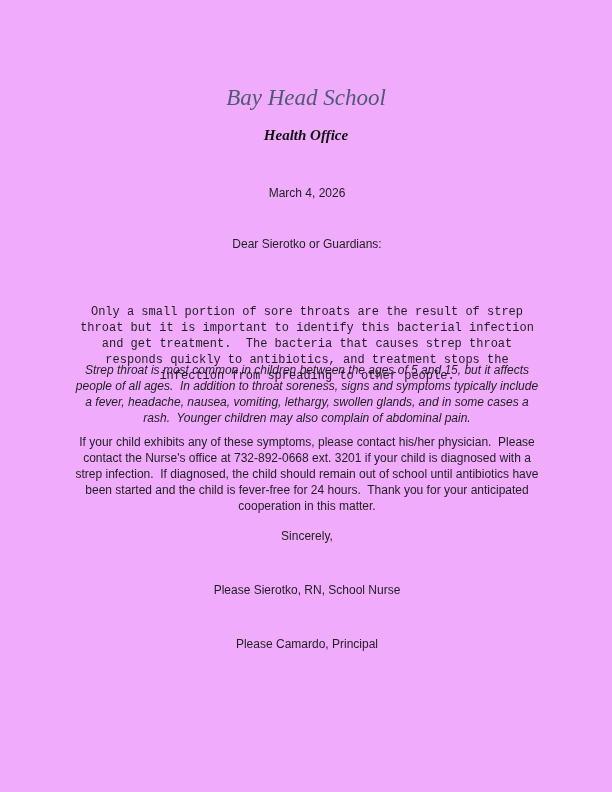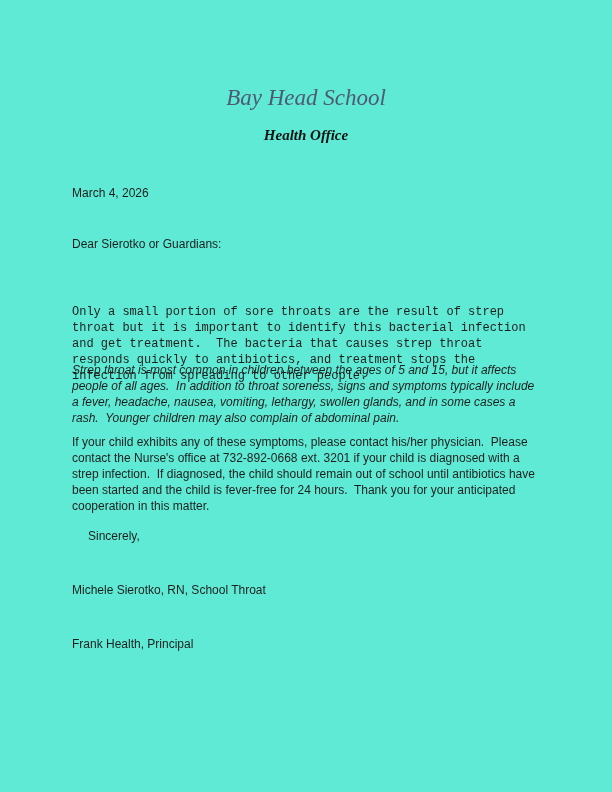--- a/index.html
+++ b/index.html
@@ -4,21 +4,21 @@
 <style>
   html, body {
     margin: 0;
     padding: 0;
     background: #ffffff;
   }
   .page {
     position: relative;
     width: 612px;
     height: 792px;
-    background: #5eead4;
+    background: #f0abfc;
     overflow: hidden;
     font-family: "Liberation Sans", sans-serif;
     color: #1a1a1a;
   }
   .center-block {
     position: absolute;
     left: 0;
     width: 612px;
     text-align: center;
   }
@@ -40,20 +40,21 @@
   }
   .body-text {
     position: absolute;
     left: 72px;
     width: 470px;
     font-size: 12px;
     line-height: 16px;
     white-space: pre-wrap;
     margin: 0;
     color: #1f1f1f;
+    text-align: center;
   }
 </style>
 </head>
 <body>
 
 <div class="page">
 
   <div class="center-block" style="top: 85px;">
     <h1 class="school-title">Bay Head School</h1>
   </div>
@@ -66,19 +67,19 @@
 
   <p class="body-text" style="top: 236px;">Dear Sierotko or Guardians:</p>
 
 
   <p class="body-text" style="top: 304px; font-family: Liberation Mono, monospace;">Only a small portion of sore throats are the result of strep throat but it is important to identify this bacterial infection and get treatment.  The bacteria that causes strep throat responds quickly to antibiotics, and treatment stops the infection from spreading to other people.</p>
 
   <p class="body-text" style="top: 362px; font-style: italic;">Strep throat is most common in children between the ages of 5 and 15, but it affects people of all ages.  In addition to throat soreness, signs and symptoms typically include a fever, headache, nausea, vomiting, lethargy, swollen glands, and in some cases a rash.  Younger children may also complain of abdominal pain.</p>
 
   <p class="body-text" style="top: 434px;">If your child exhibits any of these symptoms, please contact his/her physician.  Please contact the Nurse's office at 732-892-0668 ext. 3201 if your child is diagnosed with a strep infection.  If diagnosed, the child should remain out of school until antibiotics have been started and the child is fever-free for 24 hours.  Thank you for your anticipated cooperation in this matter.</p>
 
-  <p class="body-text" style="top: 528px; margin-left: 16px;">Sincerely,</p>
+  <p class="body-text" style="top: 528px;">Sincerely,</p>
 
-  <p class="body-text" style="top: 582px;">Michele Sierotko, RN, School Throat</p>
+  <p class="body-text" style="top: 582px;">Please Sierotko, RN, School Nurse</p>
 
-  <p class="body-text" style="top: 636px;">Frank Health, Principal</p>
+  <p class="body-text" style="top: 636px;">Please Camardo, Principal</p>
 
 </div>
 
 </body></html>

